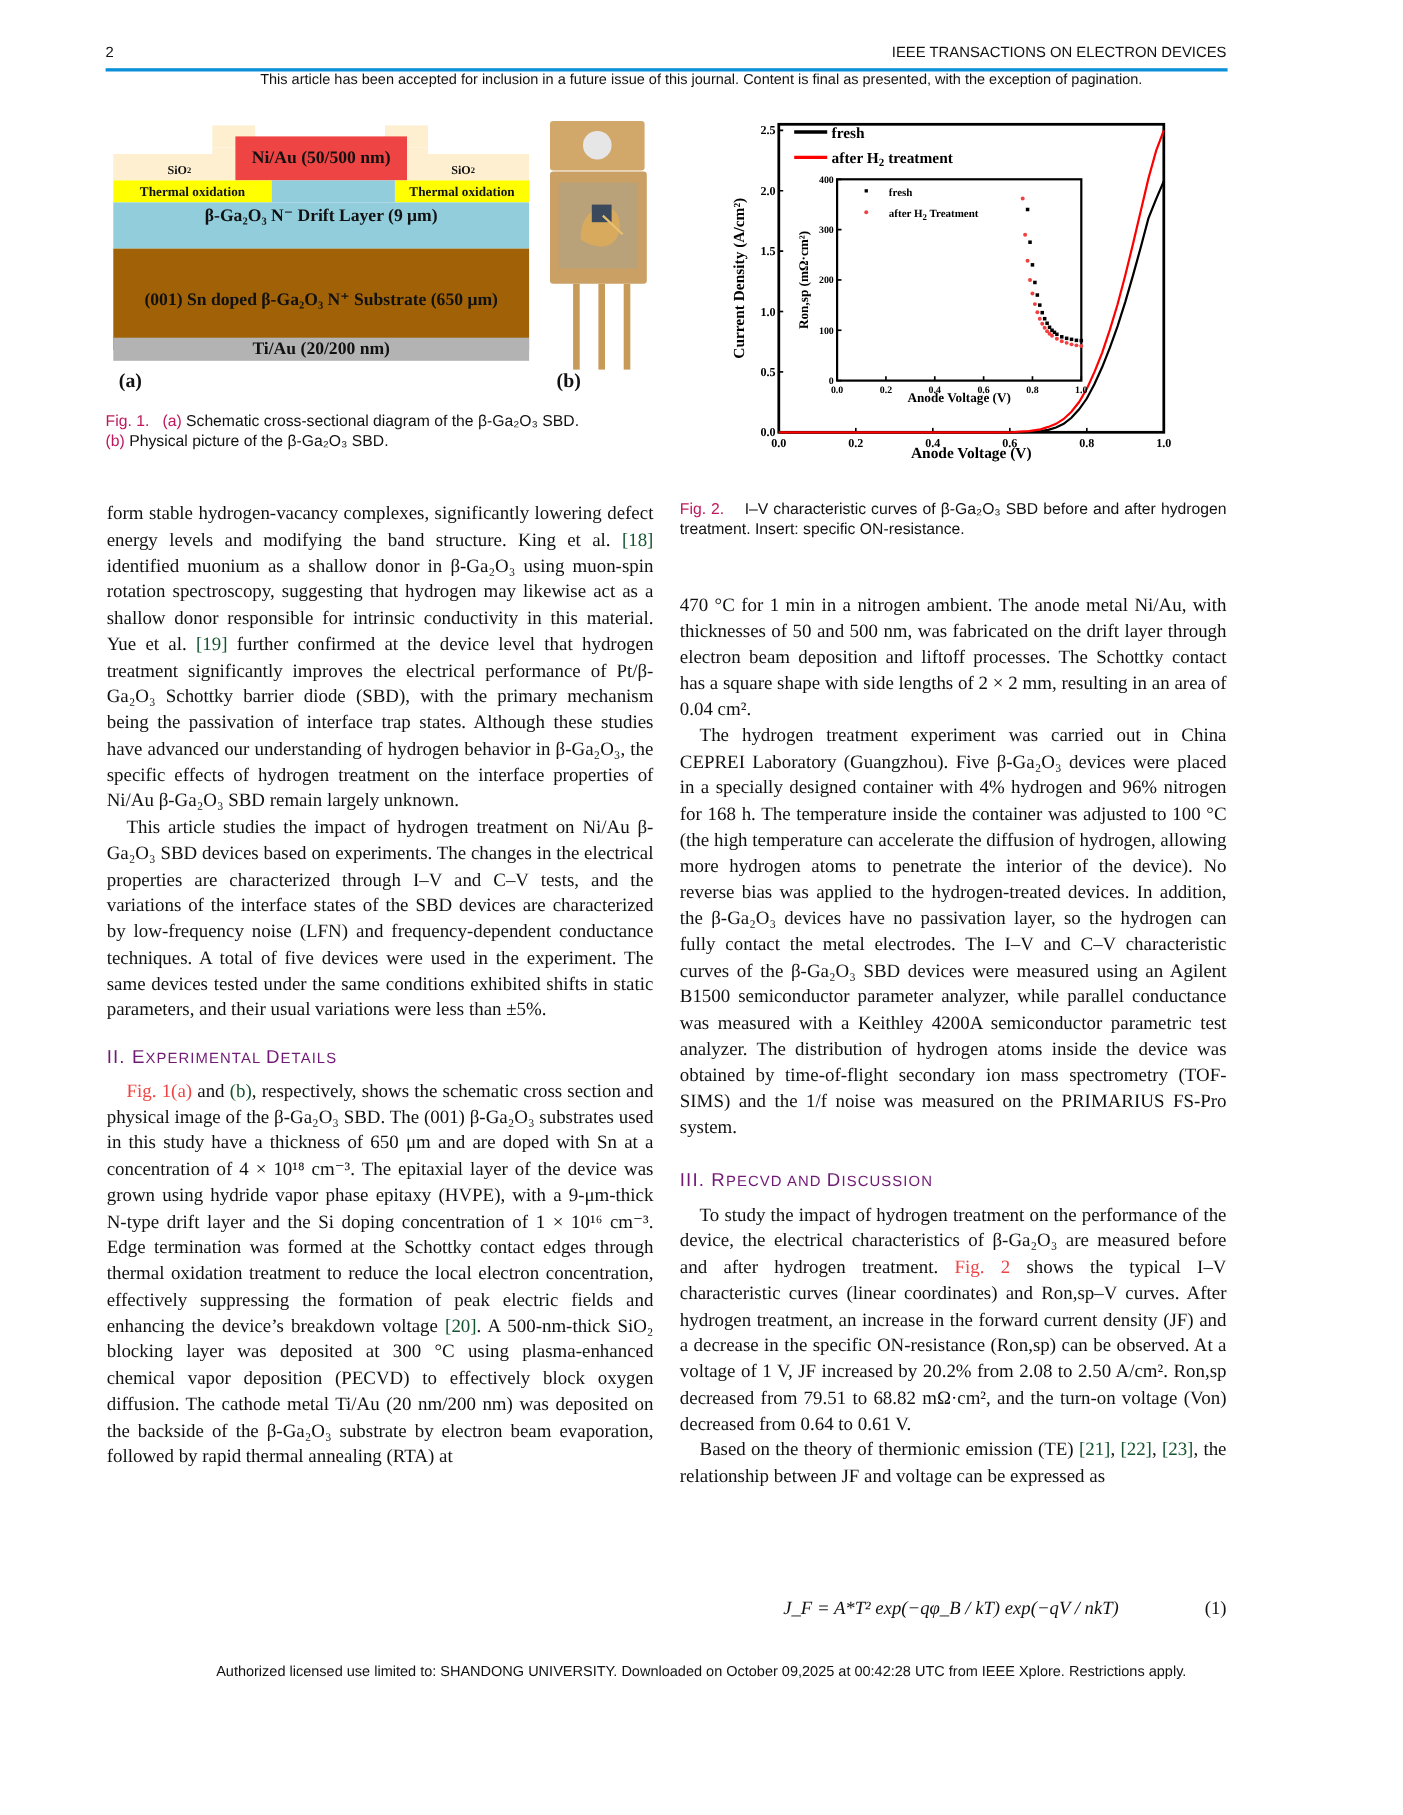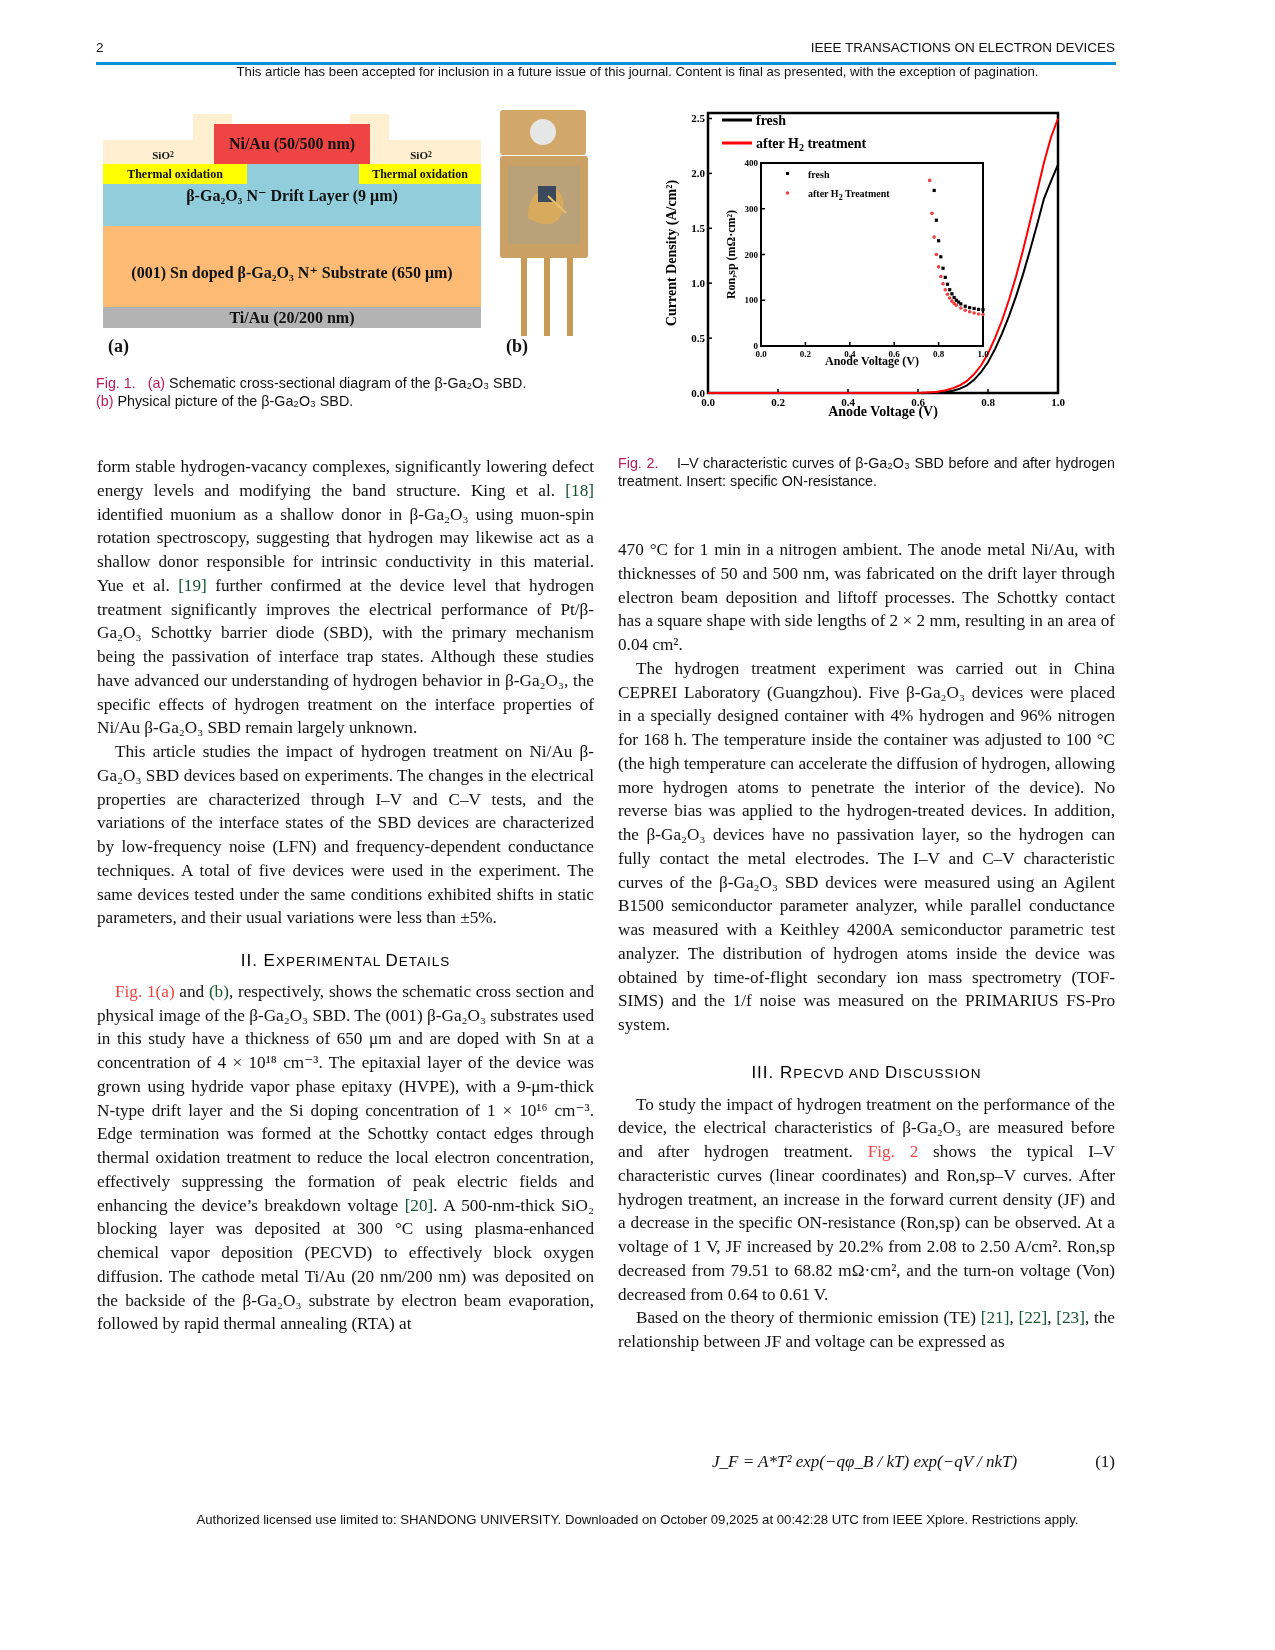--- a/index.html
+++ b/index.html
@@ -9,21 +9,21 @@
   .notice { position: absolute; top: 16px; left: 0; width: 1275px; text-align: center; font-size: 13.2px; margin-top: 48px; }
   .pagenum { position: absolute; top: 40px; left: 96px; font-size: 13.5px; }
   .journal { position: absolute; top: 40px; right: 160px; font-size: 13.5px; }
   .rule { position: absolute; top: 62px; left: 96px; width: 1020px; height: 3px; background: #0a8fd8; }
   .col { position: absolute; width: 497px; font-size: 17.2px; line-height: 23.75px; text-align: justify; }
   .col p { margin: 0; }
   .ind { text-indent: 18px; }
   .link { color: #14532d; }
   .flink { color: #ef4444; }
   sub, sup { font-size: 70%; line-height: 0; }
-  .sec { font-family: "Liberation Sans", "DejaVu Sans", sans-serif; color: #000000; text-align: center; font-size: 17px; letter-spacing: 1px; margin: 0; }
+  .sec { font-family: "Liberation Sans", "DejaVu Sans", sans-serif; color: #701a75; text-align: left; font-size: 17px; letter-spacing: 1px; margin: 0; }
   .sec .sc { font-size: 13.5px; }
   .cap { position: absolute; font-size: 14.3px; line-height: 18px; }
   .cap .fl { color: #be185d; }
   .footer { position: absolute; top: 1512px; left: 0; width: 1275px; text-align: center; font-size: 13.2px; }
   
   .layer { position: absolute; display: flex; align-items: center; justify-content: center; font-family: "Liberation Serif", "DejaVu Serif", serif; font-weight: bold; color: #111; }
   .eq { position: absolute; top: 1438px; left: 700px; width: 415px; height: 52px; font-family: "Liberation Serif", "DejaVu Serif", serif; font-size: 17px; }
 </style>
 </head>
 <body>
@@ -45,21 +45,21 @@
     <span>SiO</span>
       <sub>2</sub>
   </div>
   <div style="position:absolute;left:90px;top:28px;width:30px;height:6px;background:#fdefd0;"></div>
   <div style="position:absolute;left:258px;top:28px;width:28px;height:6px;background:#fdefd0;"></div>
   <div class="layer" style="left:111px;top:18px;width:156px;height:40px;background:#ef4444;font-size:16px;">Ni/Au (50/500 nm)</div>
   <div class="layer" style="left:0;top:58px;width:144px;height:20px;background:#ffff00;font-size:12px;">Thermal oxidation</div>
   <div class="layer" style="left:256px;top:58px;width:122px;height:20px;background:#ffff00;font-size:12px;">Thermal oxidation</div>
   <div style="position:absolute;left:144px;top:58px;width:112px;height:20px;background:#92cddc;"></div>
   <div class="layer" style="left:0;top:78px;width:378px;height:42px;background:#92cddc;font-size:16px;align-items:flex-start;padding-top:2px;box-sizing:border-box;">β-Ga₂O₃ N⁻ Drift Layer (9 μm)</div>
-  <div class="layer" style="left:0;top:120px;width:378px;height:92px;background:#fdba74;font-size:16px;">(001) Sn doped β-Ga₂O₃ N⁺ Substrate (650 μm)</div>
+  <div class="layer" style="left:0;top:120px;width:378px;height:92px;background:#a16207;font-size:16px;">(001) Sn doped β-Ga₂O₃ N⁺ Substrate (650 μm)</div>
   <div class="layer" style="left:0;top:201px;width:378px;height:21px;background:#b3b3b3;font-size:16px;">Ti/Au (20/200 nm)</div>
 </div>
 <div class="serif" style="position:absolute;left:108px;top:336px;font-size:18px;font-weight:bold;">(a)</div>
 
 <svg style="position:absolute;left:498px;top:108px;" width="112" height="230" viewBox="0 0 112 230">
   <rect x="2" y="2" width="86" height="45" rx="3" fill="#d2a86a"></rect>
   <circle cx="45" cy="24" r="13" fill="#e6e6e6"></circle>
   <rect x="2" y="48" width="88" height="102" rx="3" fill="#caa064"></rect>
   <rect x="10" y="58" width="72" height="78" fill="#b9a27a"></rect>
   <path d="M30 110 C28 80, 60 70, 65 92 C68 110, 55 125, 30 110 Z" fill="#d8aa5e"></path>

